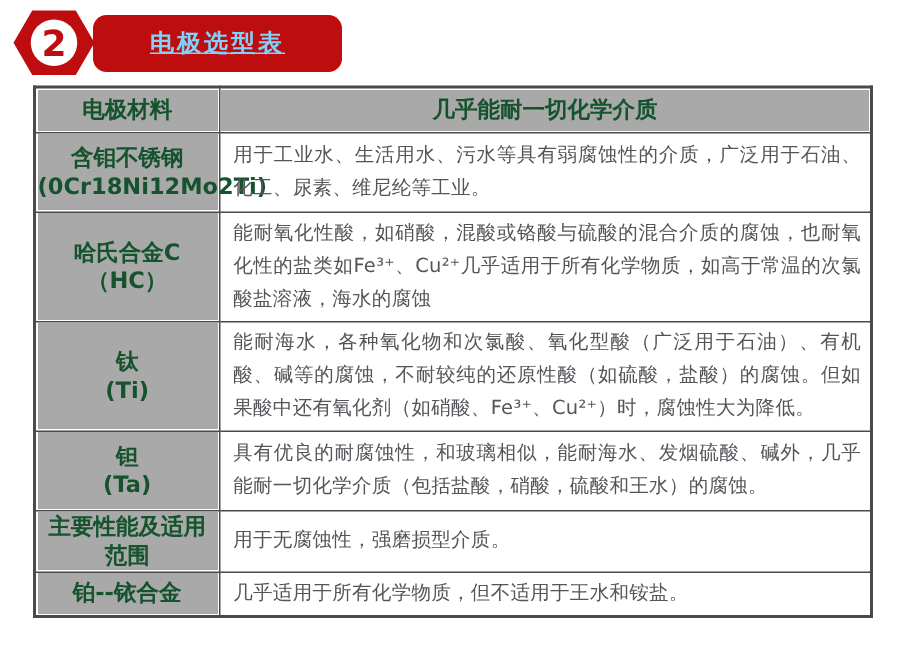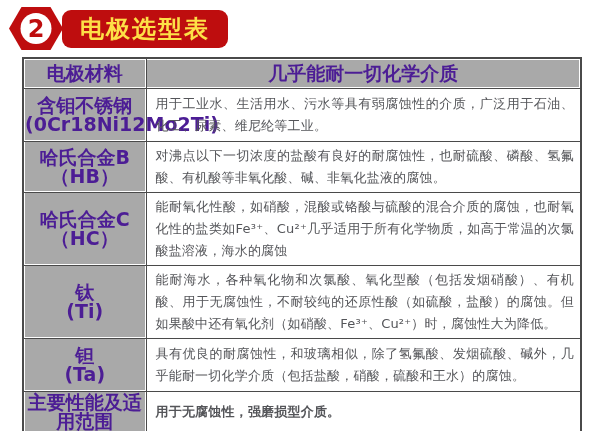--- a/index.html
+++ b/index.html
@@ -33,24 +33,25 @@
     top: 10px;
     width: 166px;
     height: 38px;
     background: var(--accent);
     border-radius: 9px;
     display: flex;
     align-items: center;
     justify-content: center;
   }
   .banner span {
-    color: #fde047;
-    font-size: 24px;
+    color: #7dd3fc;
+    font-size: 16px;
     font-weight: bold;
     letter-spacing: 2px;
+    text-decoration: underline;
   }
 
   
   table.electrode {
     position: absolute;
     left: 22px;
     top: 57px;
     width: 558px;
     border-collapse: collapse;
     table-layout: fixed;
@@ -60,45 +61,45 @@
   table.electrode col.c2 { width: 435px; }
   table.electrode th,
   table.electrode td {
     border: 1px solid var(--border);
   }
   table.electrode th,
   table.electrode td.mat {
     background-color: var(--cell-gray);
     background-clip: content-box;
     padding: 1px;
-    color: #4c1d95;
+    color: #14532d;
     font-weight: bold;
     text-align: center;
     vertical-align: middle;
-    font-size: 19px;
+    font-size: 15px;
     line-height: 19px;
   }
   table.electrode td.mat { white-space: pre-line; }
   table.electrode td.desc {
     background: #ffffff;
     color: var(--body-text);
     font-size: 13px;
     line-height: 22px;
     padding: 3px 6px 3px 9px;
     vertical-align: middle;
     text-align: justify;
     letter-spacing: 0.2px;
   }
   tr.rh  th { height: 30px; }
   tr.r0 td { height: 53px; }
   tr.r1 td { height: 47px; }
   tr.r2 td { height: 65px; }
   tr.r3 td { height: 68px; }
   tr.r4 td { height: 53px; }
-  tr.r5 td { height: 27px; font-weight: bold; }
+  tr.r5 td { height: 27px; }
   tr.r6 td { height: 27px; }
 </style>
 </head>
 <body>
 
 <div class="page">
 
   <svg class="badge" viewBox="0 0 56 49">
     <polygon points="1,24.5 13.5,3 42.5,3 55,24.5 42.5,46 13.5,46" fill="#be0d0e"></polygon>
     <circle cx="28" cy="24.5" r="15.5" fill="#ffffff"></circle>
@@ -119,39 +120,34 @@
         <th>电极材料</th>
         <th>几乎能耐一切化学介质</th>
       </tr>
     </thead>
     <tbody>
       <tr class="r0">
         <td class="mat">含钼不锈钢
 (0Cr18Ni12Mo2Ti)</td>
         <td class="desc">用于工业水、生活用水、污水等具有弱腐蚀性的介质，广泛用于石油、化工、尿素、维尼纶等工业。</td>
       </tr>
-      <tr class="r1">
-        <td class="mat">哈氏合金B
-（HB）</td>
-        <td class="desc">对沸点以下一切浓度的盐酸有良好的耐腐蚀性，也耐硫酸、磷酸、氢氟酸、有机酸等非氧化酸、碱、非氧化盐液的腐蚀。</td>
-      </tr>
       <tr class="r2">
         <td class="mat">哈氏合金C
 （HC）</td>
         <td class="desc">能耐氧化性酸，如硝酸，混酸或铬酸与硫酸的混合介质的腐蚀，也耐氧化性的盐类如Fe³⁺、Cu²⁺几乎适用于所有化学物质，如高于常温的次氯酸盐溶液，海水的腐蚀</td>
       </tr>
       <tr class="r3">
         <td class="mat">钛
 (Ti)</td>
-        <td class="desc">能耐海水，各种氧化物和次氯酸、氧化型酸（包括发烟硝酸）、有机酸、用于无腐蚀性，不耐较纯的还原性酸（如硫酸，盐酸）的腐蚀。但如果酸中还有氧化剂（如硝酸、Fe³⁺、Cu²⁺）时，腐蚀性大为降低。</td>
+        <td class="desc">能耐海水，各种氧化物和次氯酸、氧化型酸（广泛用于石油）、有机酸、碱等的腐蚀，不耐较纯的还原性酸（如硫酸，盐酸）的腐蚀。但如果酸中还有氧化剂（如硝酸、Fe³⁺、Cu²⁺）时，腐蚀性大为降低。</td>
       </tr>
       <tr class="r4">
         <td class="mat">钽
 (Ta)</td>
-        <td class="desc">具有优良的耐腐蚀性，和玻璃相似，除了氢氟酸、发烟硫酸、碱外，几乎能耐一切化学介质（包括盐酸，硝酸，硫酸和王水）的腐蚀。</td>
+        <td class="desc">具有优良的耐腐蚀性，和玻璃相似，能耐海水、发烟硫酸、碱外，几乎能耐一切化学介质（包括盐酸，硝酸，硫酸和王水）的腐蚀。</td>
       </tr>
       <tr class="r5">
         <td class="mat">主要性能及适用范围</td>
         <td class="desc">用于无腐蚀性，强磨损型介质。</td>
       </tr>
       <tr class="r6">
         <td class="mat">铂--铱合金</td>
         <td class="desc">几乎适用于所有化学物质，但不适用于王水和铵盐。</td>
       </tr>
     </tbody>

